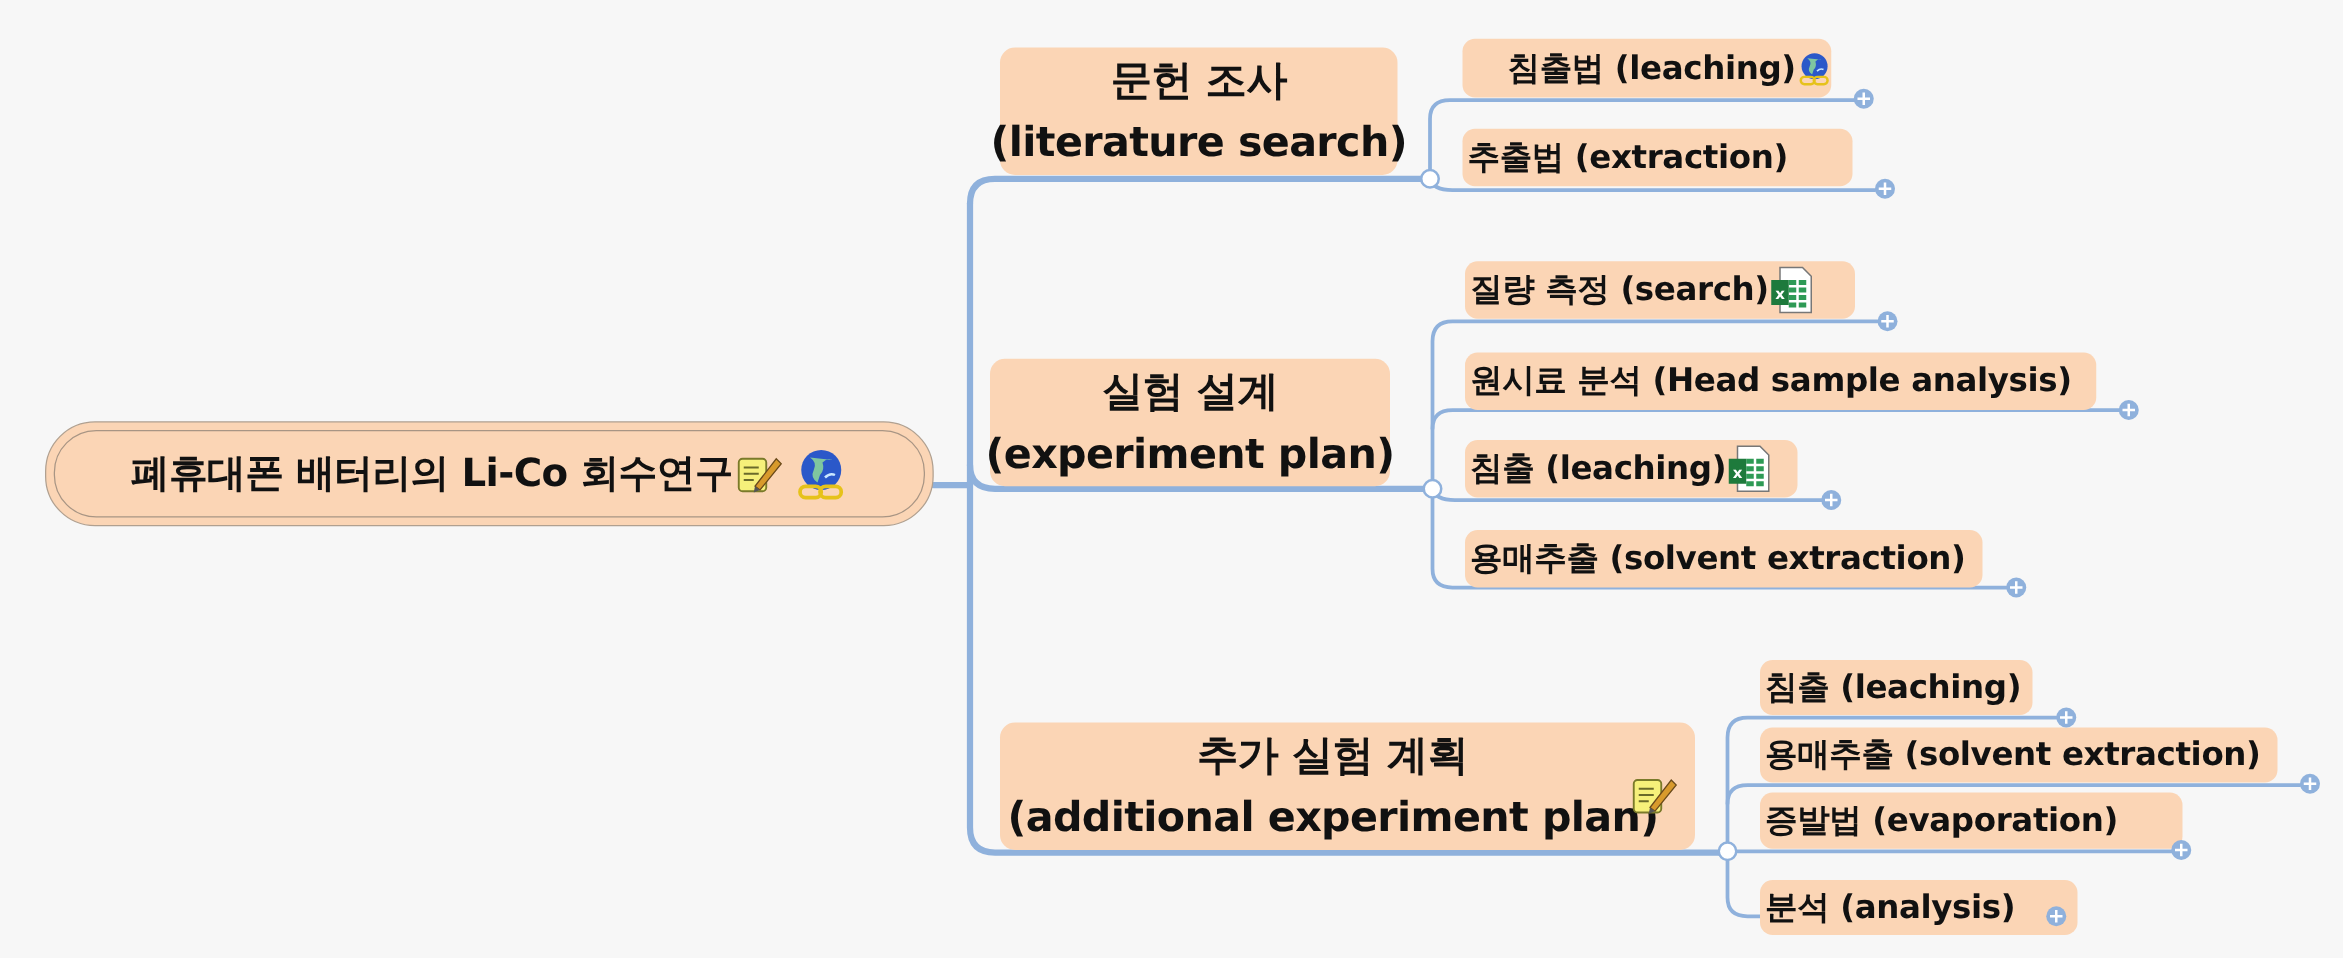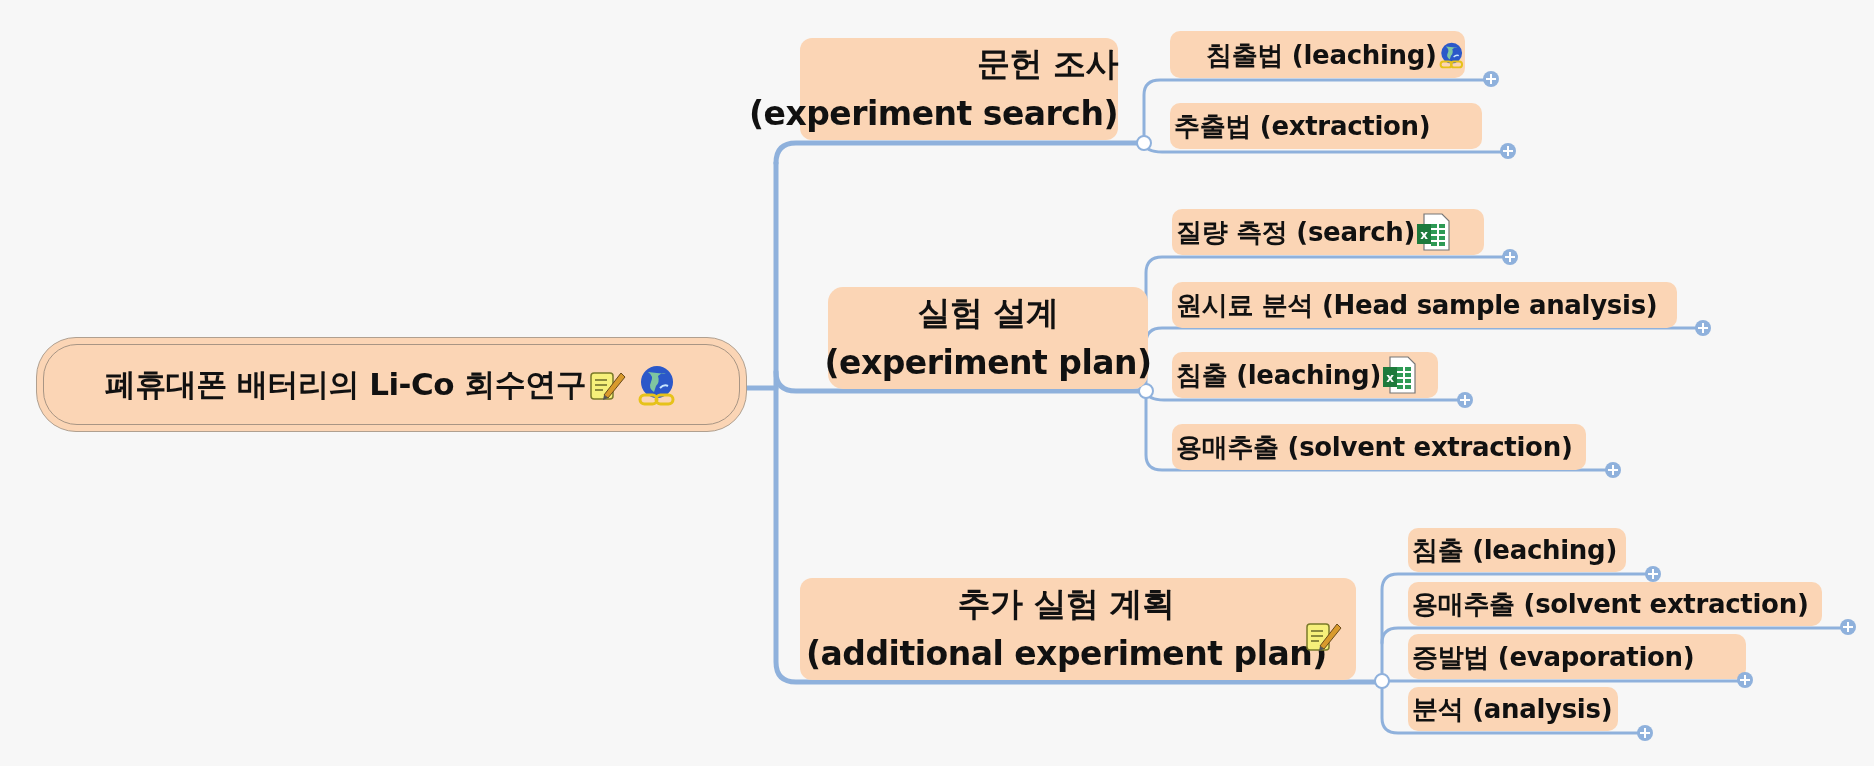--- a/index.html
+++ b/index.html
@@ -7,21 +7,21 @@
     width:1874px; height:766px; position:relative; overflow:hidden;
     background:#f7f7f7;
     font-family:"DejaVu Sans", "Liberation Sans", sans-serif;
   }
   #lines { position:absolute; left:0; top:0; width:1874px; height:766px; }
   .node {
     position:absolute; background:#fbd5b5; border-radius:12px;
     color:#111; font-weight:bold; box-sizing:border-box;
   }
   .root {
-    position:absolute; left:36px; top:337px; width:711px; height:95px;
+    position:absolute; left:36px; top:337px; width:711px; height:84px;
     border-radius:40px; background:#fbd5b5;
     border:1px solid #b0a090; box-sizing:border-box;text-align:center;
   }
   .root-inner {
     position:absolute; left:6px; top:6px; right:6px; bottom:6px;
     border-radius:34px; border:1px solid #a89584;
     display:flex; align-items:center; justify-content:center;
     font-size:31px; font-weight:bold; color:#111; white-space:nowrap;
     letter-spacing:-0.5px;
   }
@@ -85,26 +85,26 @@
     <svg class="icon globe-icon" viewBox="0 0 42 42" style="margin-left:8px">
       <circle cx="21" cy="18" r="16" fill="#2b58c9"></circle>
       <path d="M12 8 Q18 12 15 18 Q12 24 18 28 L20 22 Q24 18 22 12 Q26 8 30 10" fill="#7fc6a0"></path>
       <path d="M24 24 Q28 20 32 22" stroke="#c9e6ff" stroke-width="2" fill="none"></path>
       <rect x="4" y="31" width="17" height="9" rx="4.5" fill="none" stroke="#e6c21a" stroke-width="3"></rect>
       <rect x="20" y="31" width="17" height="9" rx="4.5" fill="none" stroke="#e6c21a" stroke-width="3"></rect>
     </svg>
   </div>
 </div>
 
-<div class="node branch" style="left:800px; top:38px; width:318px; height:102px;align-items:flex-end;">
+<div class="node branch" style="left:800px; top:38px; width:318px; height:102px;">
   <span>문헌 조사</span>
-  <span>(experiment search)</span>
-</div>
-
-<div class="node branch" style="left:828px; top:287px; width:320px; height:102px;border-radius:15px;">
+  <span>(literature search)</span>
+</div>
+
+<div class="node branch" style="left:792px; top:287px; width:320px; height:102px;">
   <span>실험 설계</span>
   <span>(experiment plan)</span>
 </div>
 
 <div class="node branch" style="left:800px; top:578px; width:556px; height:102px; align-items:flex-start; padding-left:6px;">
   <span style="align-self:center; margin-right:30px;">추가 실험 계획</span>
   <span>(additional experiment plan)</span>
   <svg class="icon note-icon" viewBox="0 0 40 36" style="position:absolute; right:12px; top:40px;">
     <rect x="3" y="6" width="22" height="26" rx="3" fill="#f6f07a" stroke="#7a7a2a" stroke-width="1.5"></rect>
     <line x1="7" y1="13" x2="19" y2="13" stroke="#6a6a2a" stroke-width="1.5"></line>
@@ -174,21 +174,21 @@
 
 <div class="node sub" style="left:1408px; top:528px; width:218px; height:44px;">
   <span>침출 (leaching)</span>
 </div>
 <div class="node sub" style="left:1408px; top:582px; width:414px; height:44px;">
   <span>용매추출 (solvent extraction)</span>
 </div>
 <div class="node sub" style="left:1408px; top:634px; width:338px; height:45px;">
   <span>증발법 (evaporation)</span>
 </div>
-<div class="node sub" style="left:1408px; top:687px; width:210px; height:44px;">
+<div class="node sub" style="left:1408px; top:704px; width:254px; height:44px;">
   <span>분석 (analysis)</span>
 </div>
 
 <svg style="position:absolute;left:0;top:0;width:1874px;height:766px;pointer-events:none" viewBox="0 0 1874 766">
   <g id="plus-template"></g>
 </svg>
 <div style="position:absolute;left:1483px;top:71px;width:16px;height:16px;border-radius:50%;background:#8fb1dc;">
     <span style="position:absolute;left:3px;top:7px;width:10px;height:2px;background:#fff"></span>
     <span style="position:absolute;left:7px;top:3px;width:2px;height:10px;background:#fff"></span>
   </div>

